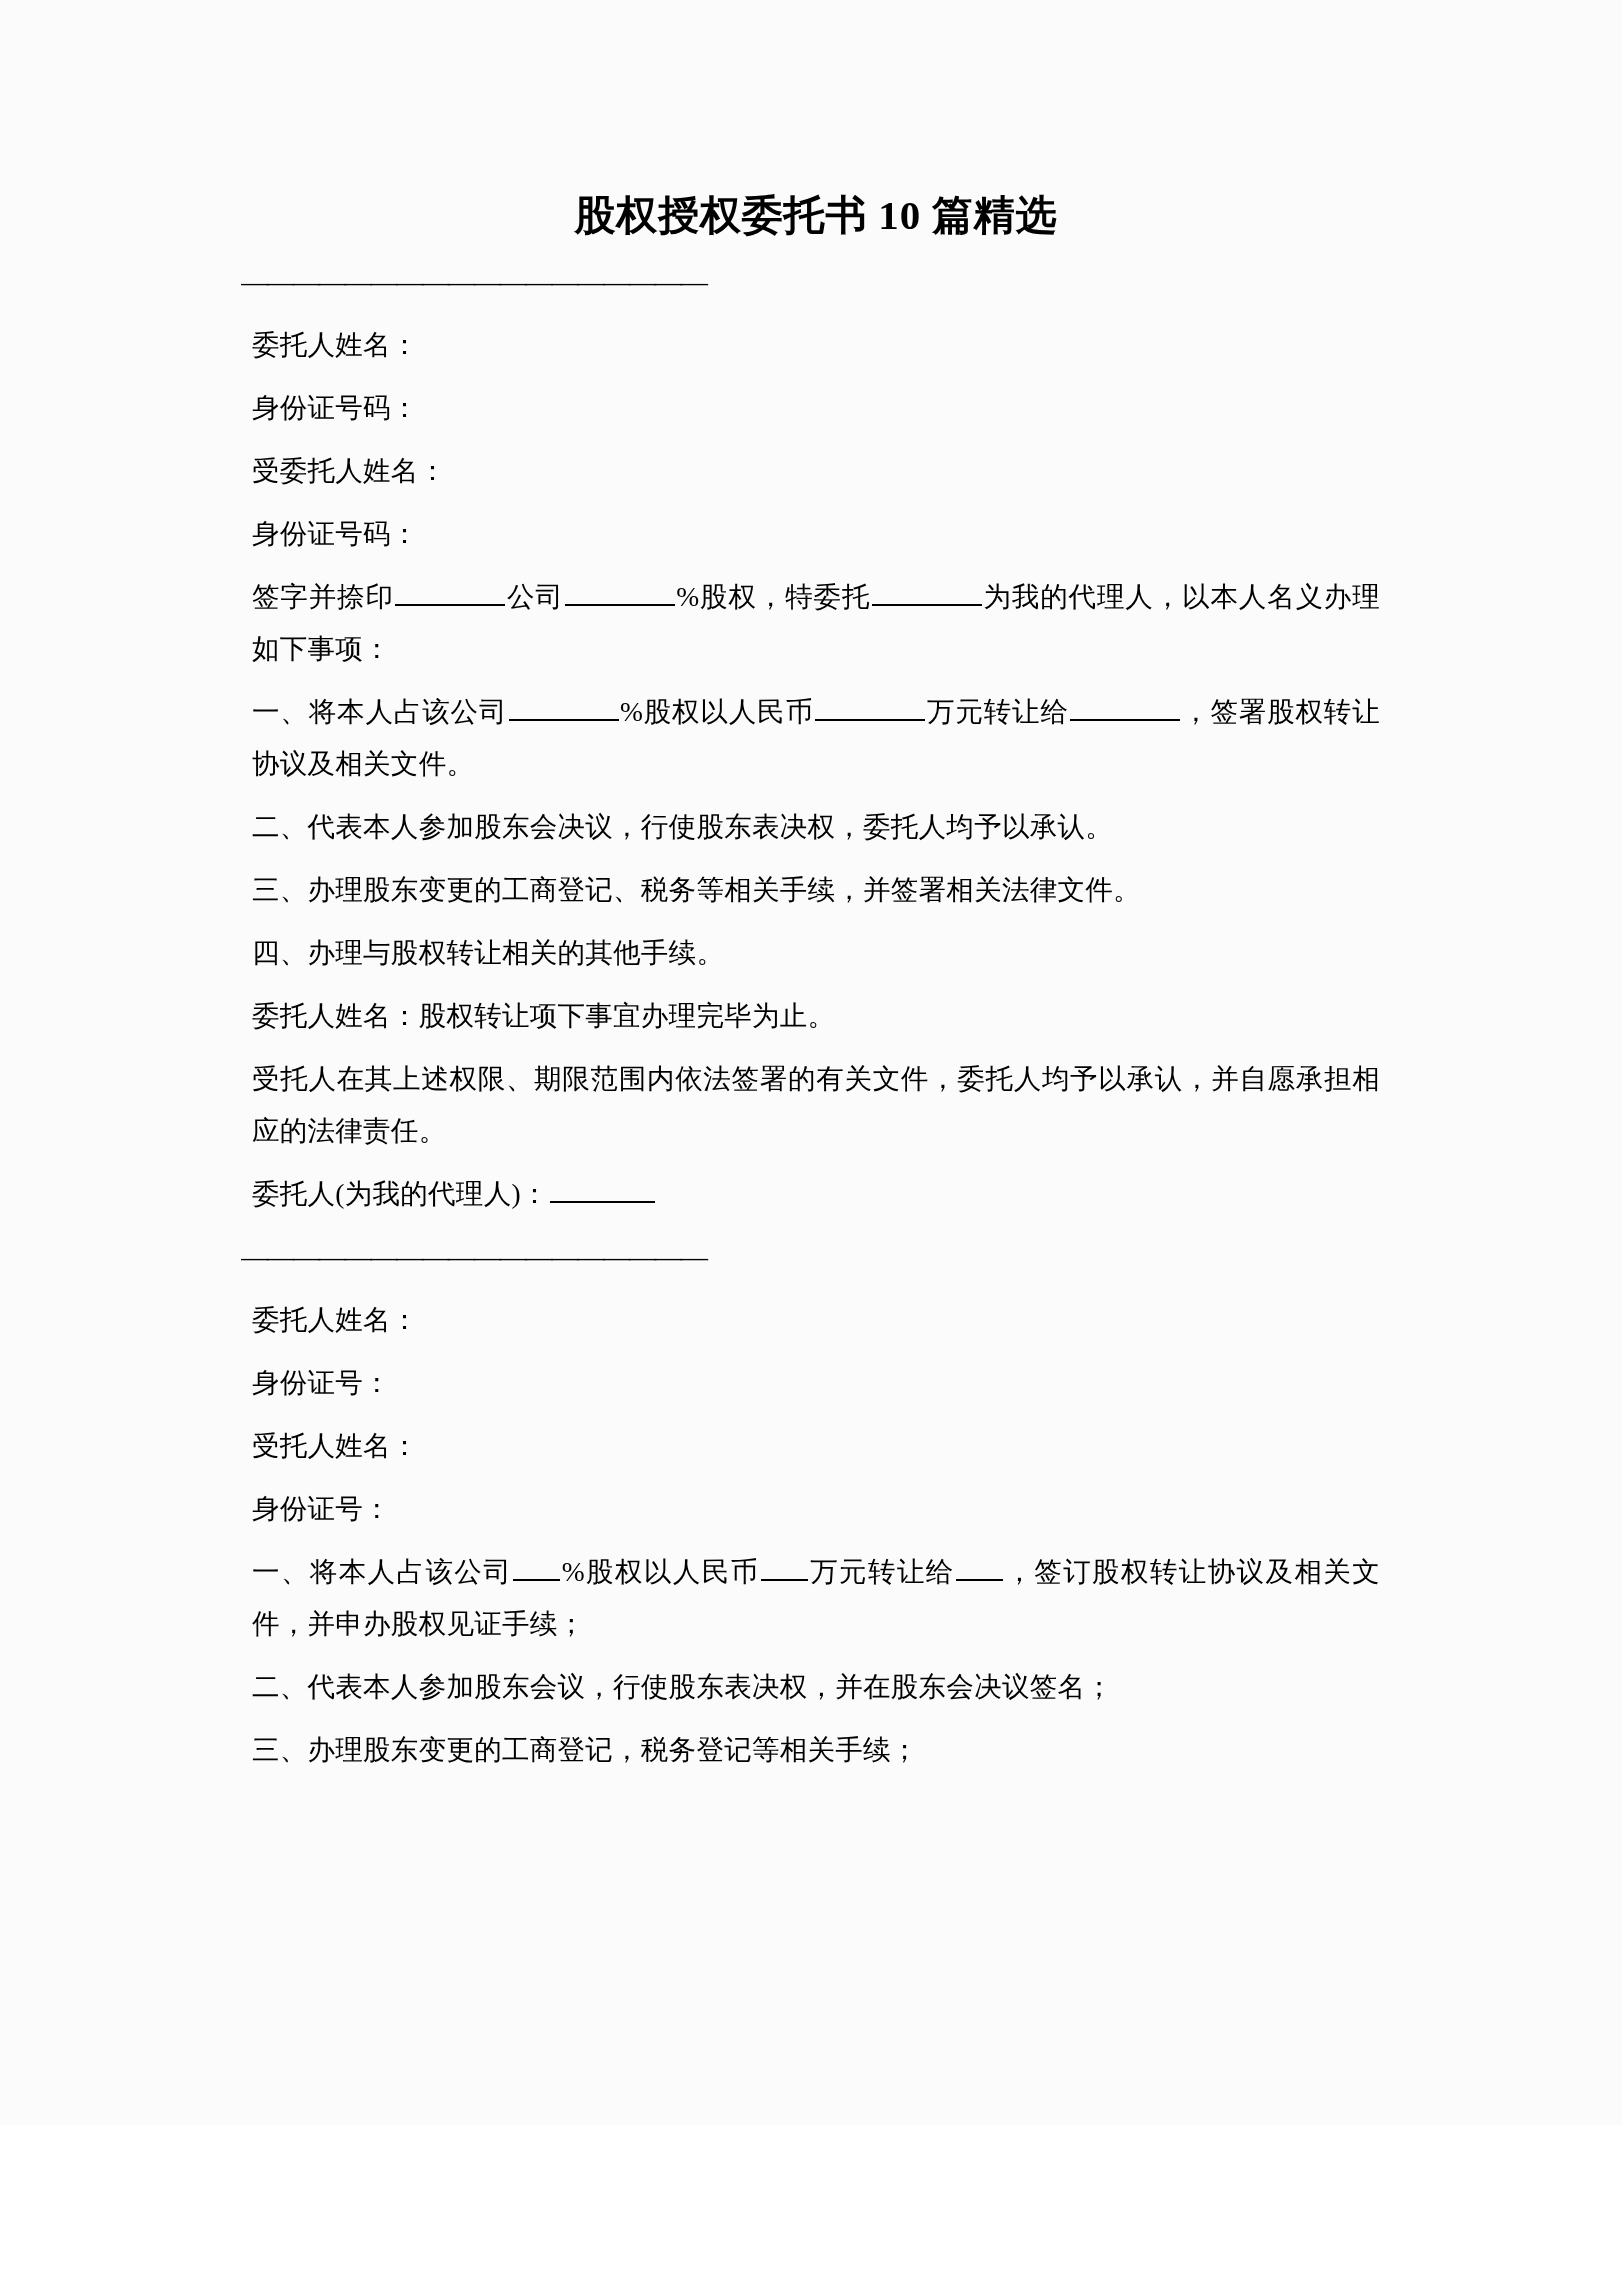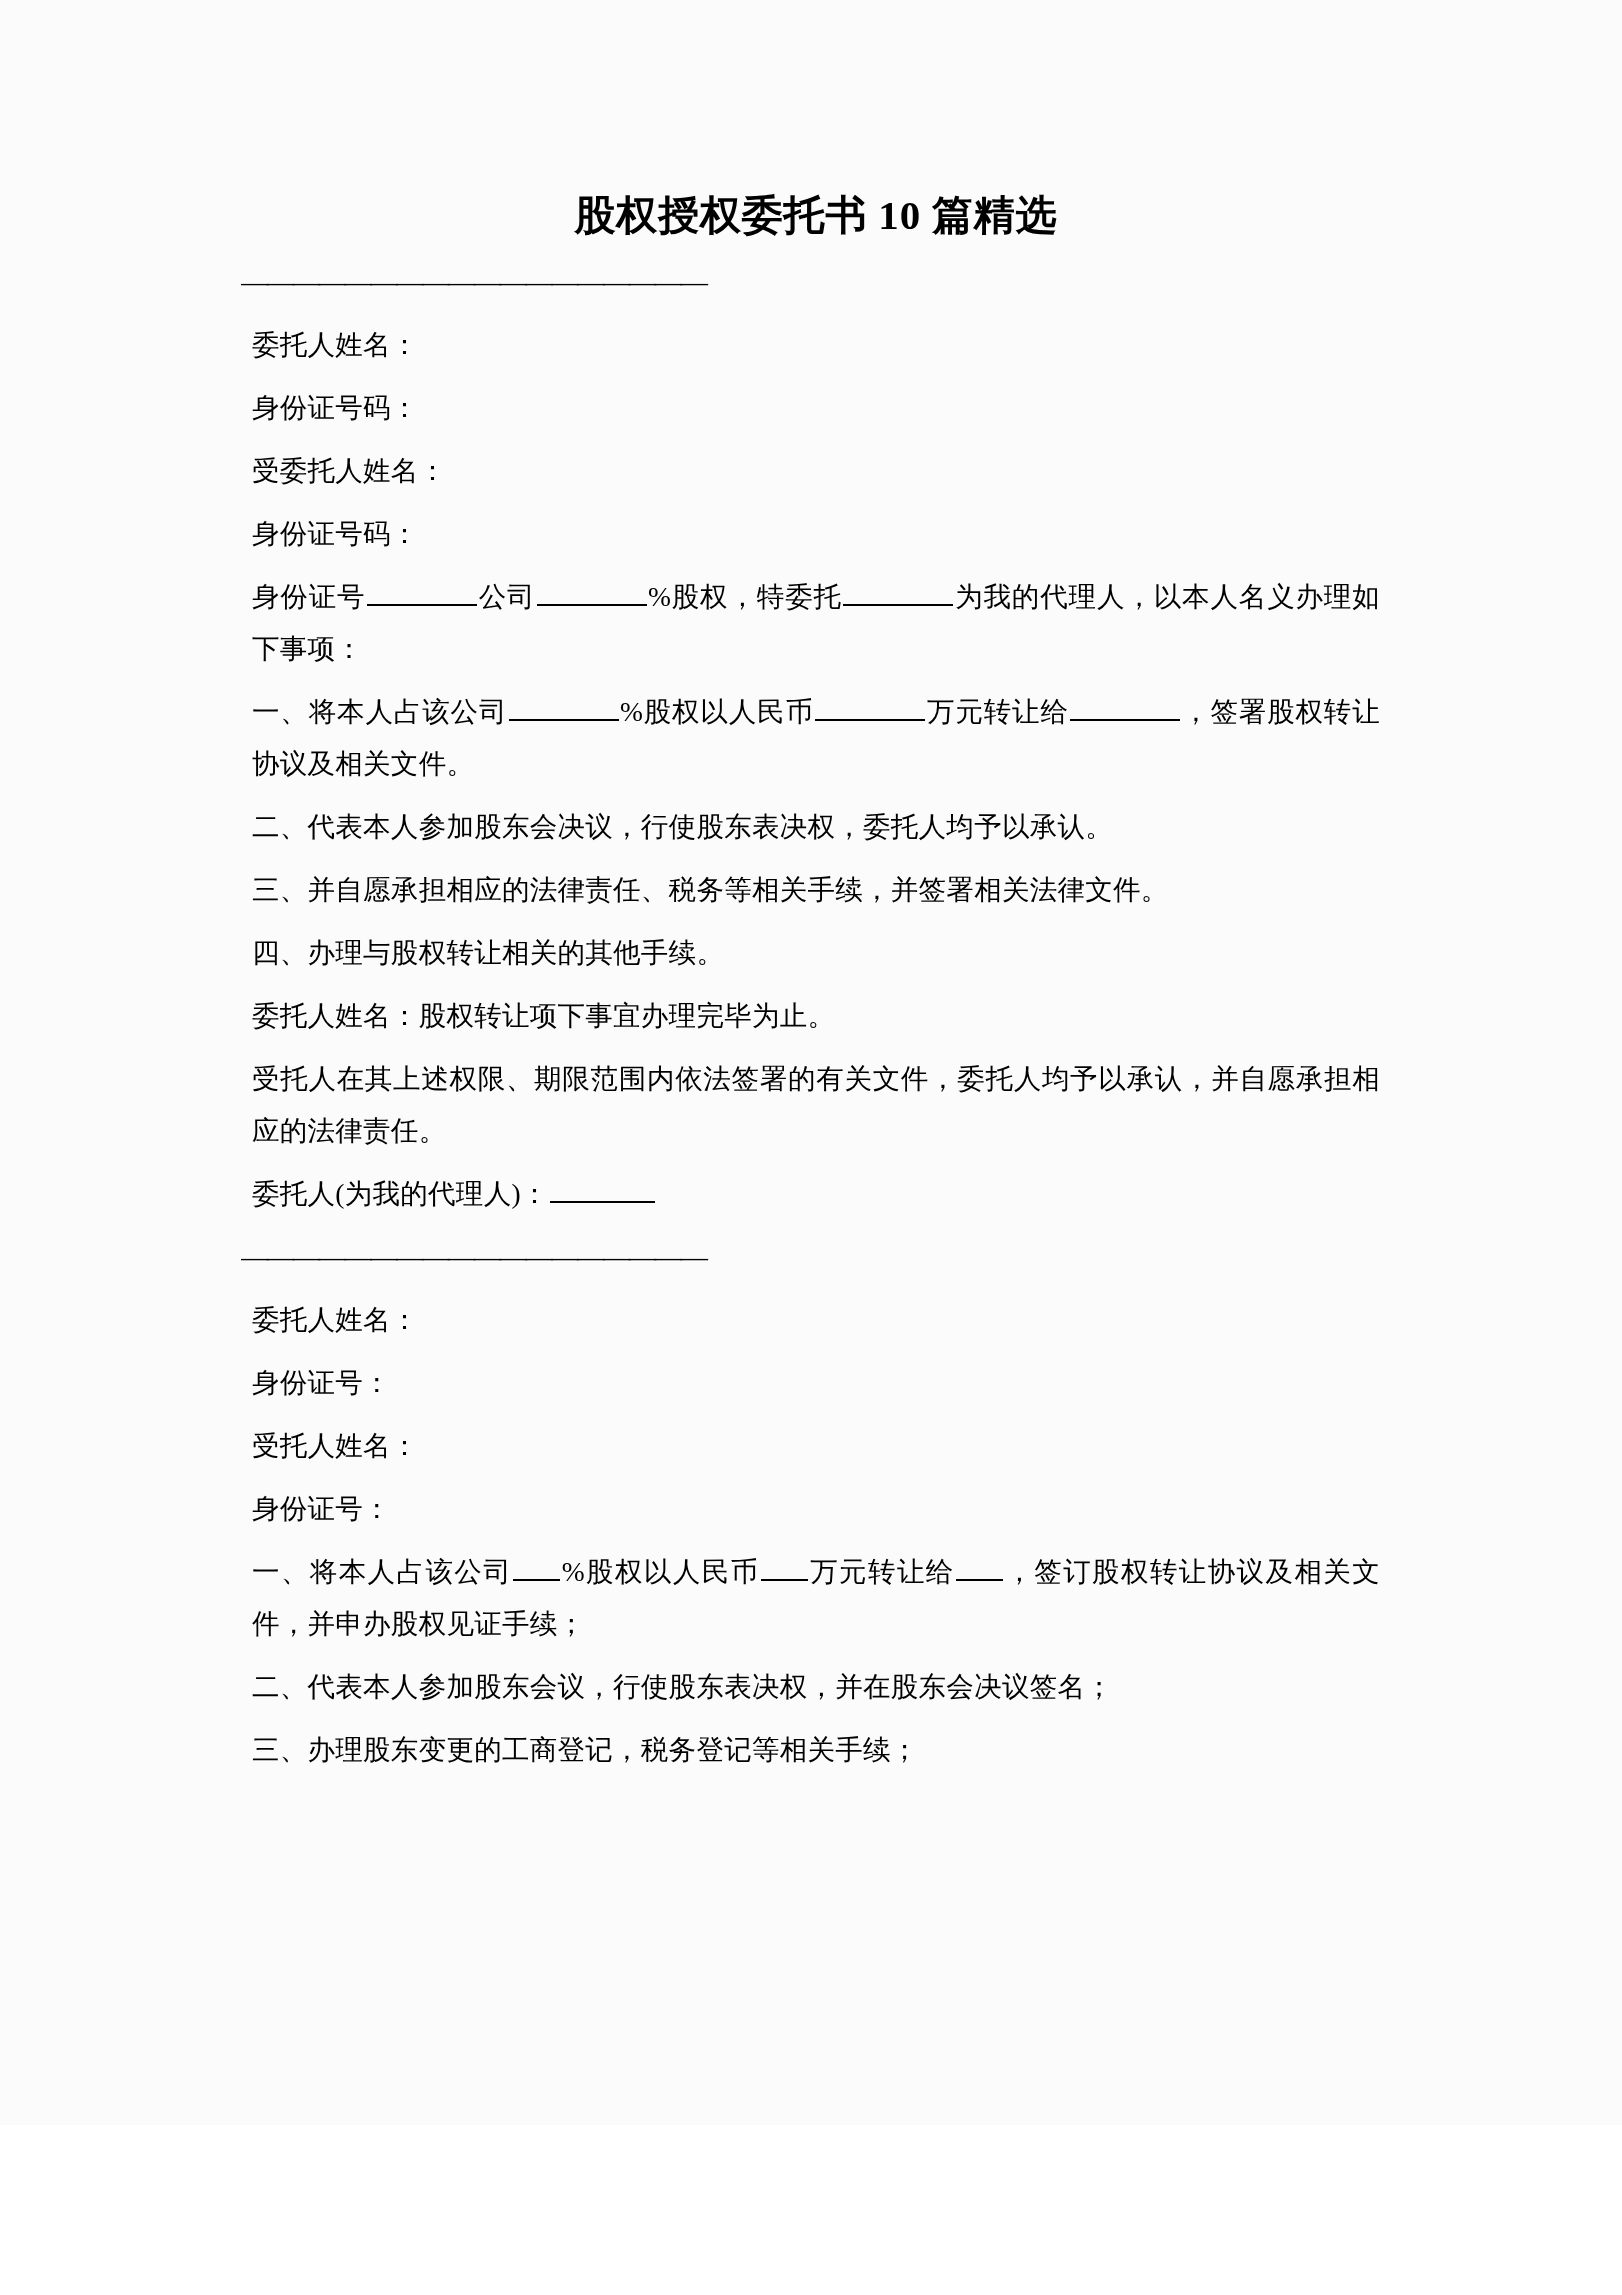--- a/index.html
+++ b/index.html
@@ -90,26 +90,26 @@
 
     <div class="divider divider-1">——————————————————</div>
 
     <div class="gap-md"></div>
 
     <p class="para short">委托人姓名：</p>
     <p class="para short">身份证号码：</p>
     <p class="para short">受委托人姓名：</p>
     <p class="para short">身份证号码：</p>
 
-    <p class="para"><span>身份证号</span><span class="blank w-lg"></span><span>公司</span><span class="blank w-lg"></span><span>%股权，特委托</span><span class="blank w-lg"></span><span>为我的代理人，以本人名义办理如下事项：</span></p>
+    <p class="para"><span>签字并捺印</span><span class="blank w-lg"></span><span>公司</span><span class="blank w-lg"></span><span>%股权，特委托</span><span class="blank w-lg"></span><span>为我的代理人，以本人名义办理如下事项：</span></p>
 
     <p class="para"><span>一、将本人占该公司</span><span class="blank w-lg"></span><span>%股权以人民币</span><span class="blank w-lg"></span><span>万元转让给</span><span class="blank w-lg"></span><span>，签署股权转让协议及相关文件。</span></p>
 
     <p class="para short">二、代表本人参加股东会决议，行使股东表决权，委托人均予以承认。</p>
-    <p class="para short">三、并自愿承担相应的法律责任、税务等相关手续，并签署相关法律文件。</p>
+    <p class="para short">三、办理股东变更的工商登记、税务等相关手续，并签署相关法律文件。</p>
     <p class="para short">四、办理与股权转让相关的其他手续。</p>
     <p class="para short">委托人姓名：股权转让项下事宜办理完毕为止。</p>
     <p class="para">受托人在其上述权限、期限范围内依法签署的有关文件，委托人均予以承认，并自愿承担相应的法律责任。</p>
 
     <p class="para short"><span>委托人(为我的代理人)：</span><span class="blank w-sig"></span></p>
 
 
     <div class="divider divider-2">——————————————————</div>
 
     <div class="gap-md"></div>

